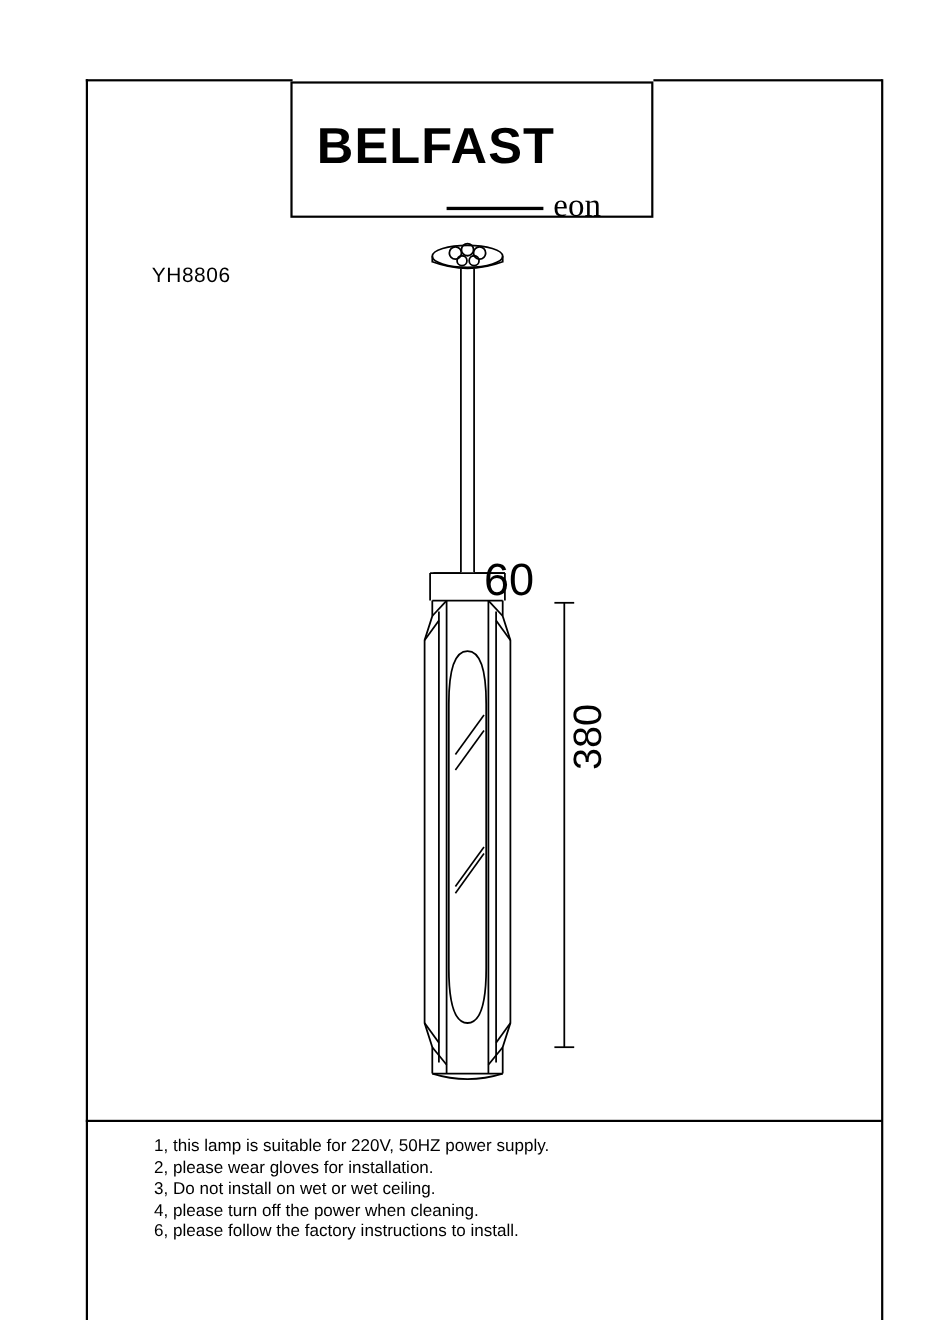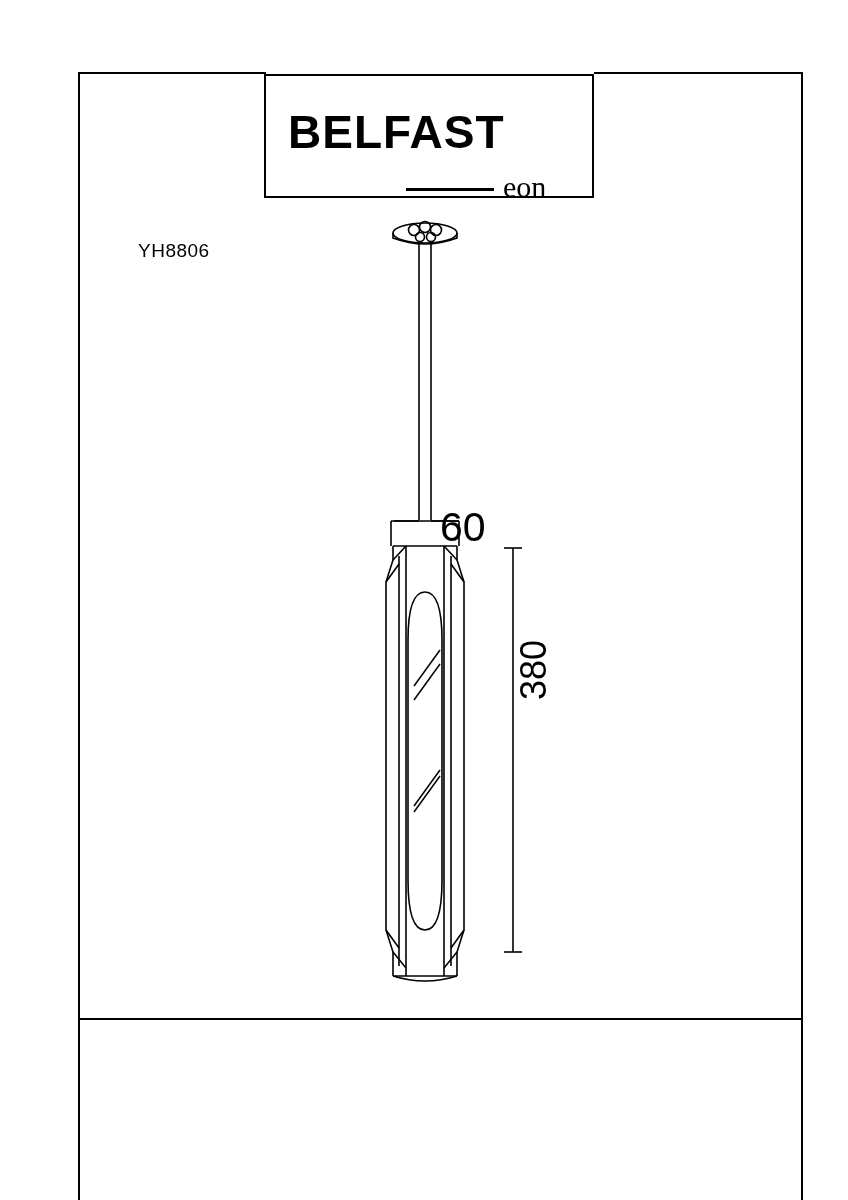--- a/index.html
+++ b/index.html
@@ -212,15 +212,20 @@
       <g>
         <line x1="497" y1="548" x2="497" y2="952"></line>
         <line x1="488" y1="548" x2="506" y2="548"></line>
         <line x1="488" y1="952" x2="506" y2="952"></line>
       </g>
 
     </g>
   </svg>
 
   <div id="notes">
+    <div>1, this lamp is suitable for 220V, 50HZ power supply.</div>
+    <div>2, please wear gloves for installation.</div>
+    <div>3, Do not install on wet or wet ceiling.</div>
+    <div>4, please turn off the power when cleaning.</div>
+    <div>6, please follow the factory instructions to install.</div>
   </div>
 
 </div>
 
 </body></html>

